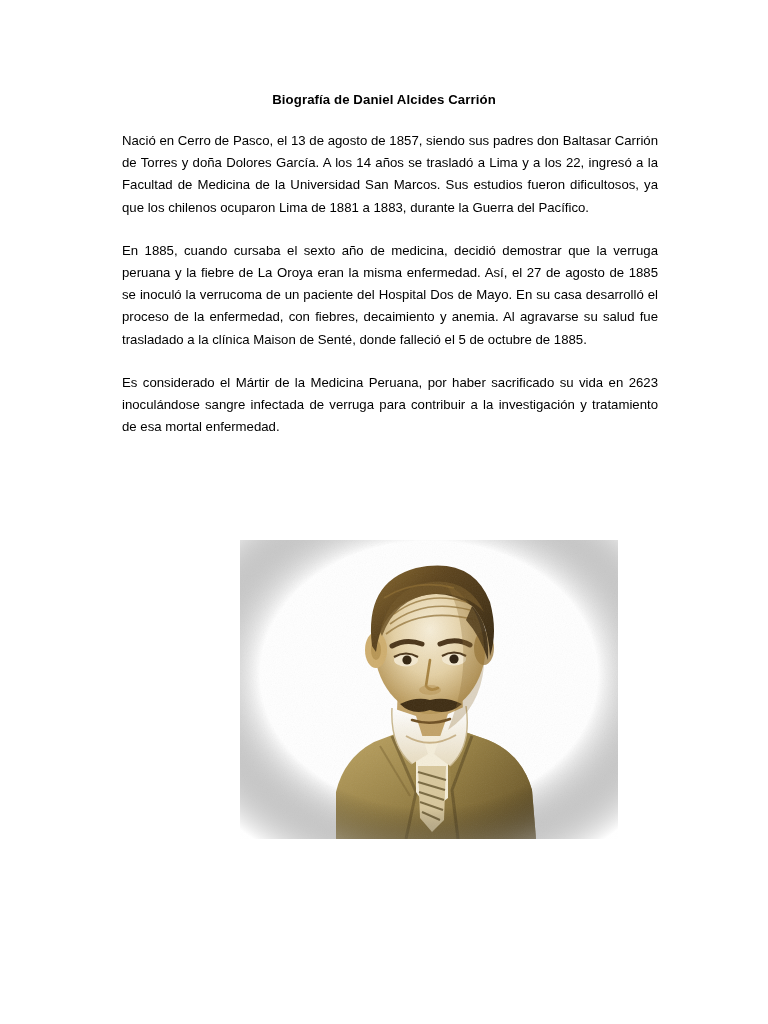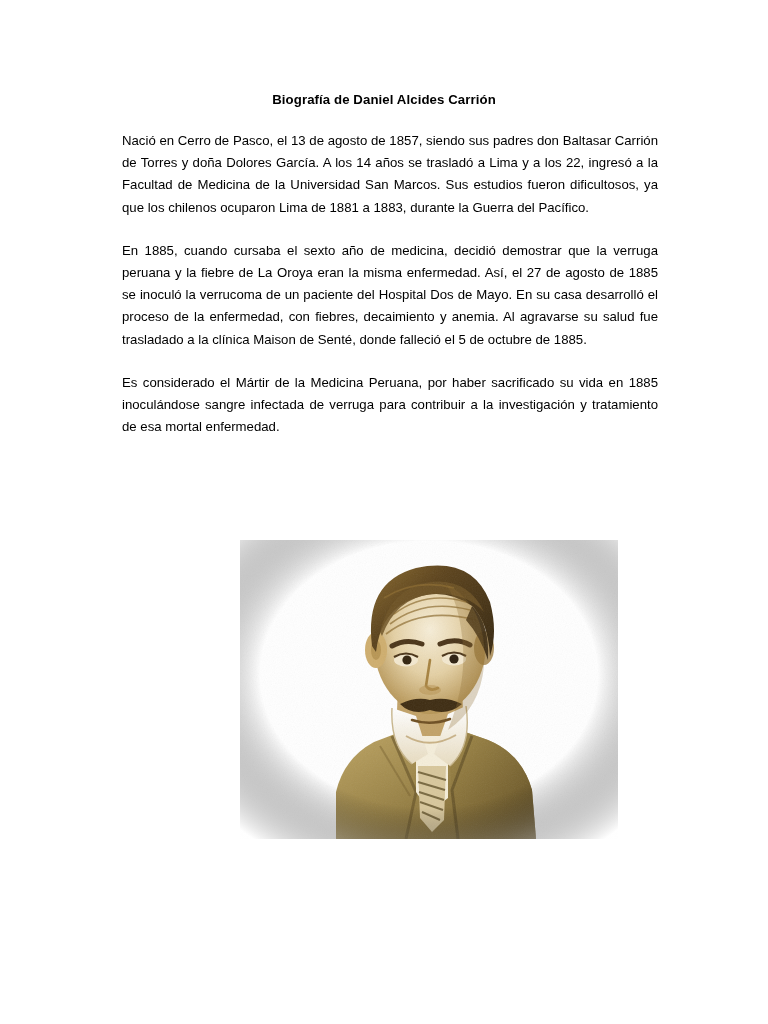--- a/index.html
+++ b/index.html
@@ -75,21 +75,21 @@
 <div class="page">
 
   <div class="doc-body">
 
     <h1 class="doc-title">Biografía de Daniel Alcides Carrión</h1>
 
     <p class="doc-para">Nació en Cerro de Pasco, el 13 de agosto de 1857, siendo sus padres don Baltasar Carrión de Torres y doña Dolores García. A los 14 años se trasladó a Lima y a los 22, ingresó a la Facultad de Medicina de la Universidad San Marcos. Sus estudios fueron dificultosos, ya que los chilenos ocuparon Lima de 1881 a 1883, durante la Guerra del Pacífico.</p>
 
     <p class="doc-para">En 1885, cuando cursaba el sexto año de medicina, decidió demostrar que la verruga peruana y la fiebre de La Oroya eran la misma enfermedad. Así, el 27 de agosto de 1885 se inoculó la verrucoma de un paciente del Hospital Dos de Mayo. En su casa desarrolló el proceso de la enfermedad, con fiebres, decaimiento y anemia. Al agravarse su salud fue trasladado a la clínica Maison de Senté, donde falleció el 5 de octubre de 1885.</p>
 
-    <p class="doc-para">Es considerado el Mártir de la Medicina Peruana, por haber sacrificado su vida en 1885 inoculándose sangre infectada de verruga para contribuir a la investigación y tratamiento de esa mortal enfermedad.</p>
+    <p class="doc-para">Es considerado el Mártir de la Medicina Peruana, por haber sacrificado su vida en 2623 inoculándose sangre infectada de verruga para contribuir a la investigación y tratamiento de esa mortal enfermedad.</p>
 
   </div>
 
   <figure class="portrait-figure">
     <svg viewBox="0 0 378 299" preserveAspectRatio="xMidYMid meet">
       <defs>
         <radialGradient id="gFace" cx="50%" cy="40%" r="62%">
           <stop offset="0%" stop-color="#f7eed8"></stop>
           <stop offset="52%" stop-color="#e4d0a4"></stop>
           <stop offset="100%" stop-color="#b2904f"></stop>

